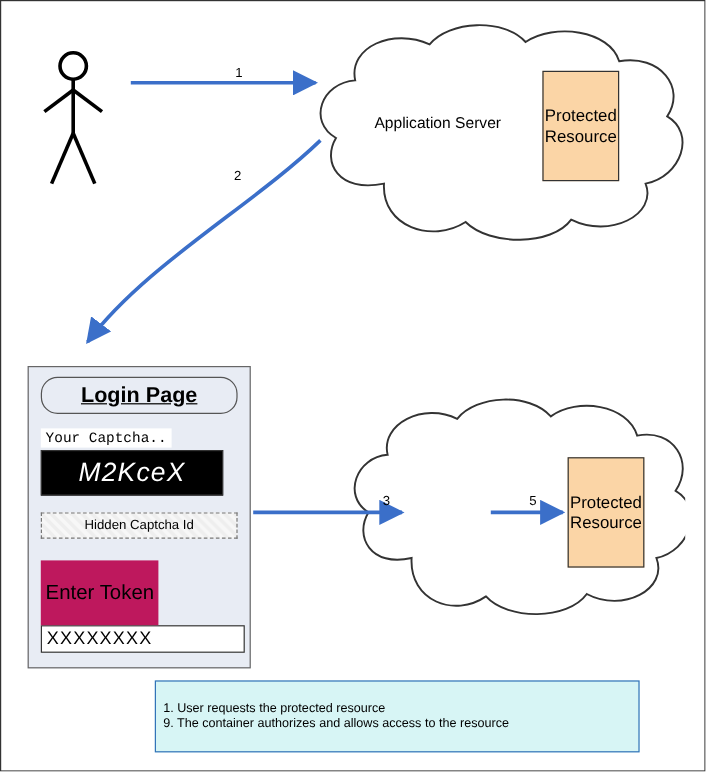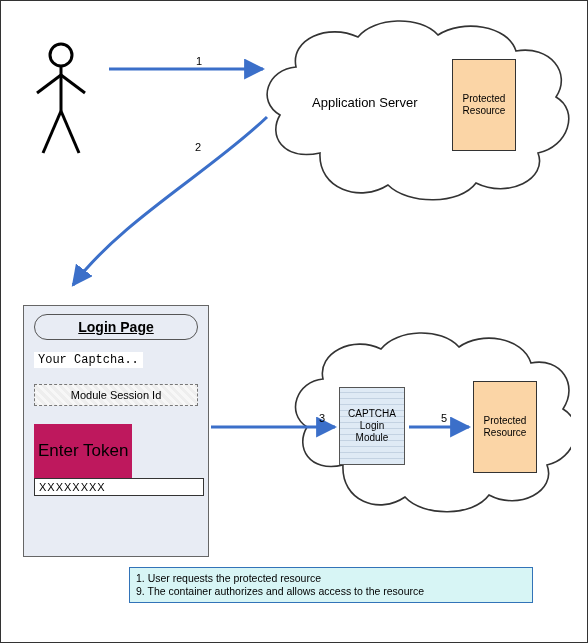--- a/index.html
+++ b/index.html
@@ -40,21 +40,21 @@
   .prot {
     position: absolute;
     background: #fbd5a6;
     border: 1px solid #333;
     width: 62px;
     height: 90px;
     display: flex;
     align-items: center;
     justify-content: center;
     text-align: center;
-    font-size: 10px;
+    font-size: 14px;
     line-height: 1.2;
   }
 
   
   .login-page {
     position: absolute;
     left: 22px;
     top: 304px;
     width: 186px;
     height: 252px;
@@ -66,21 +66,21 @@
   .login-title-wrap {
     border: 1px solid #555;
     border-radius: 14px;
     padding: 4px 6px;
     text-align: center;
     margin-bottom: 12px;
   }
   .login-title {
     font-weight: bold;
     text-decoration: underline;
-    font-size: 14px;
+    font-size: 18px;
   }
   .field-label {
     font-size: 12px;
     background: #fff;
     display: inline-block;
     padding: 1px 4px;
     margin-bottom: 2px;
     font-family: Liberation Mono, monospace;
   }
   .captcha-img {
@@ -110,21 +110,21 @@
     font-size: 17px;
     background: #be185d;
     display: inline-block;
     padding: 17px 4px;
   }
   .token-input {
     width: 160px;
     border: 1px solid #333;
     background: #fff;
     padding: 2px 4px;
-    font-size: 11px;
+    font-size: 15px;
     letter-spacing: 1px;
   }
 
   
   .captcha-module {
     position: absolute;
     left: 338px;
     top: 386px;
     width: 66px;
     height: 78px;
@@ -144,21 +144,21 @@
 
   
   .legend {
     position: absolute;
     left: 128px;
     top: 566px;
     width: 404px;
     border: 1px solid #3273b8;
     background: #d7f5f5;
     font-size: 10.5px;
-    padding: 4px 6px;
+    padding: 16px 6px;
     line-height: 1.25;
     box-sizing: border-box;
   }
 
   
   .float-label {
     position: absolute;
     font-size: 13px;
     background: transparent;
   }
@@ -212,35 +212,35 @@
                C106 0 150 -2 168 18
                C190 2 232 8 240 34
                C270 28 288 56 272 80
                C296 94 284 130 256 136
                C266 162 228 182 198 166
                C182 188 132 188 114 168
                C88 186 50 172 52 136 Z" fill="#fff" stroke="#333" stroke-width="1.6"></path>
     </svg>
   </div>
 
-  <div class="captcha-module">
-    <span>CAPTCHA Login Module</span>
-  </div>
 
   <div class="prot" style="left:472px; top:380px;">
     <span>Protected Resource</span>
   </div>
 
   <div class="login-page">
     <div class="login-title-wrap">
       <span class="login-title">Login Page</span>
     </div>
     <div class="field-label">Your Captcha..</div>
+    <div class="captcha-img">
+      <span>M2KceX</span>
+    </div>
     <div class="hidden-session">
-      <span>Module Session Id</span>
+      <span>Hidden Captcha Id</span>
     </div>
     <div class="enter-token-label">Enter Token</div>
     <div class="token-input">
       <span>XXXXXXXX</span>
     </div>
   </div>
 
   <svg class="fg" width="588" height="643">
     <defs>
       <marker id="arrB" viewBox="0 0 10 10" refX="9" refY="5" markerWidth="7" markerHeight="7" orient="auto-start-reverse">

